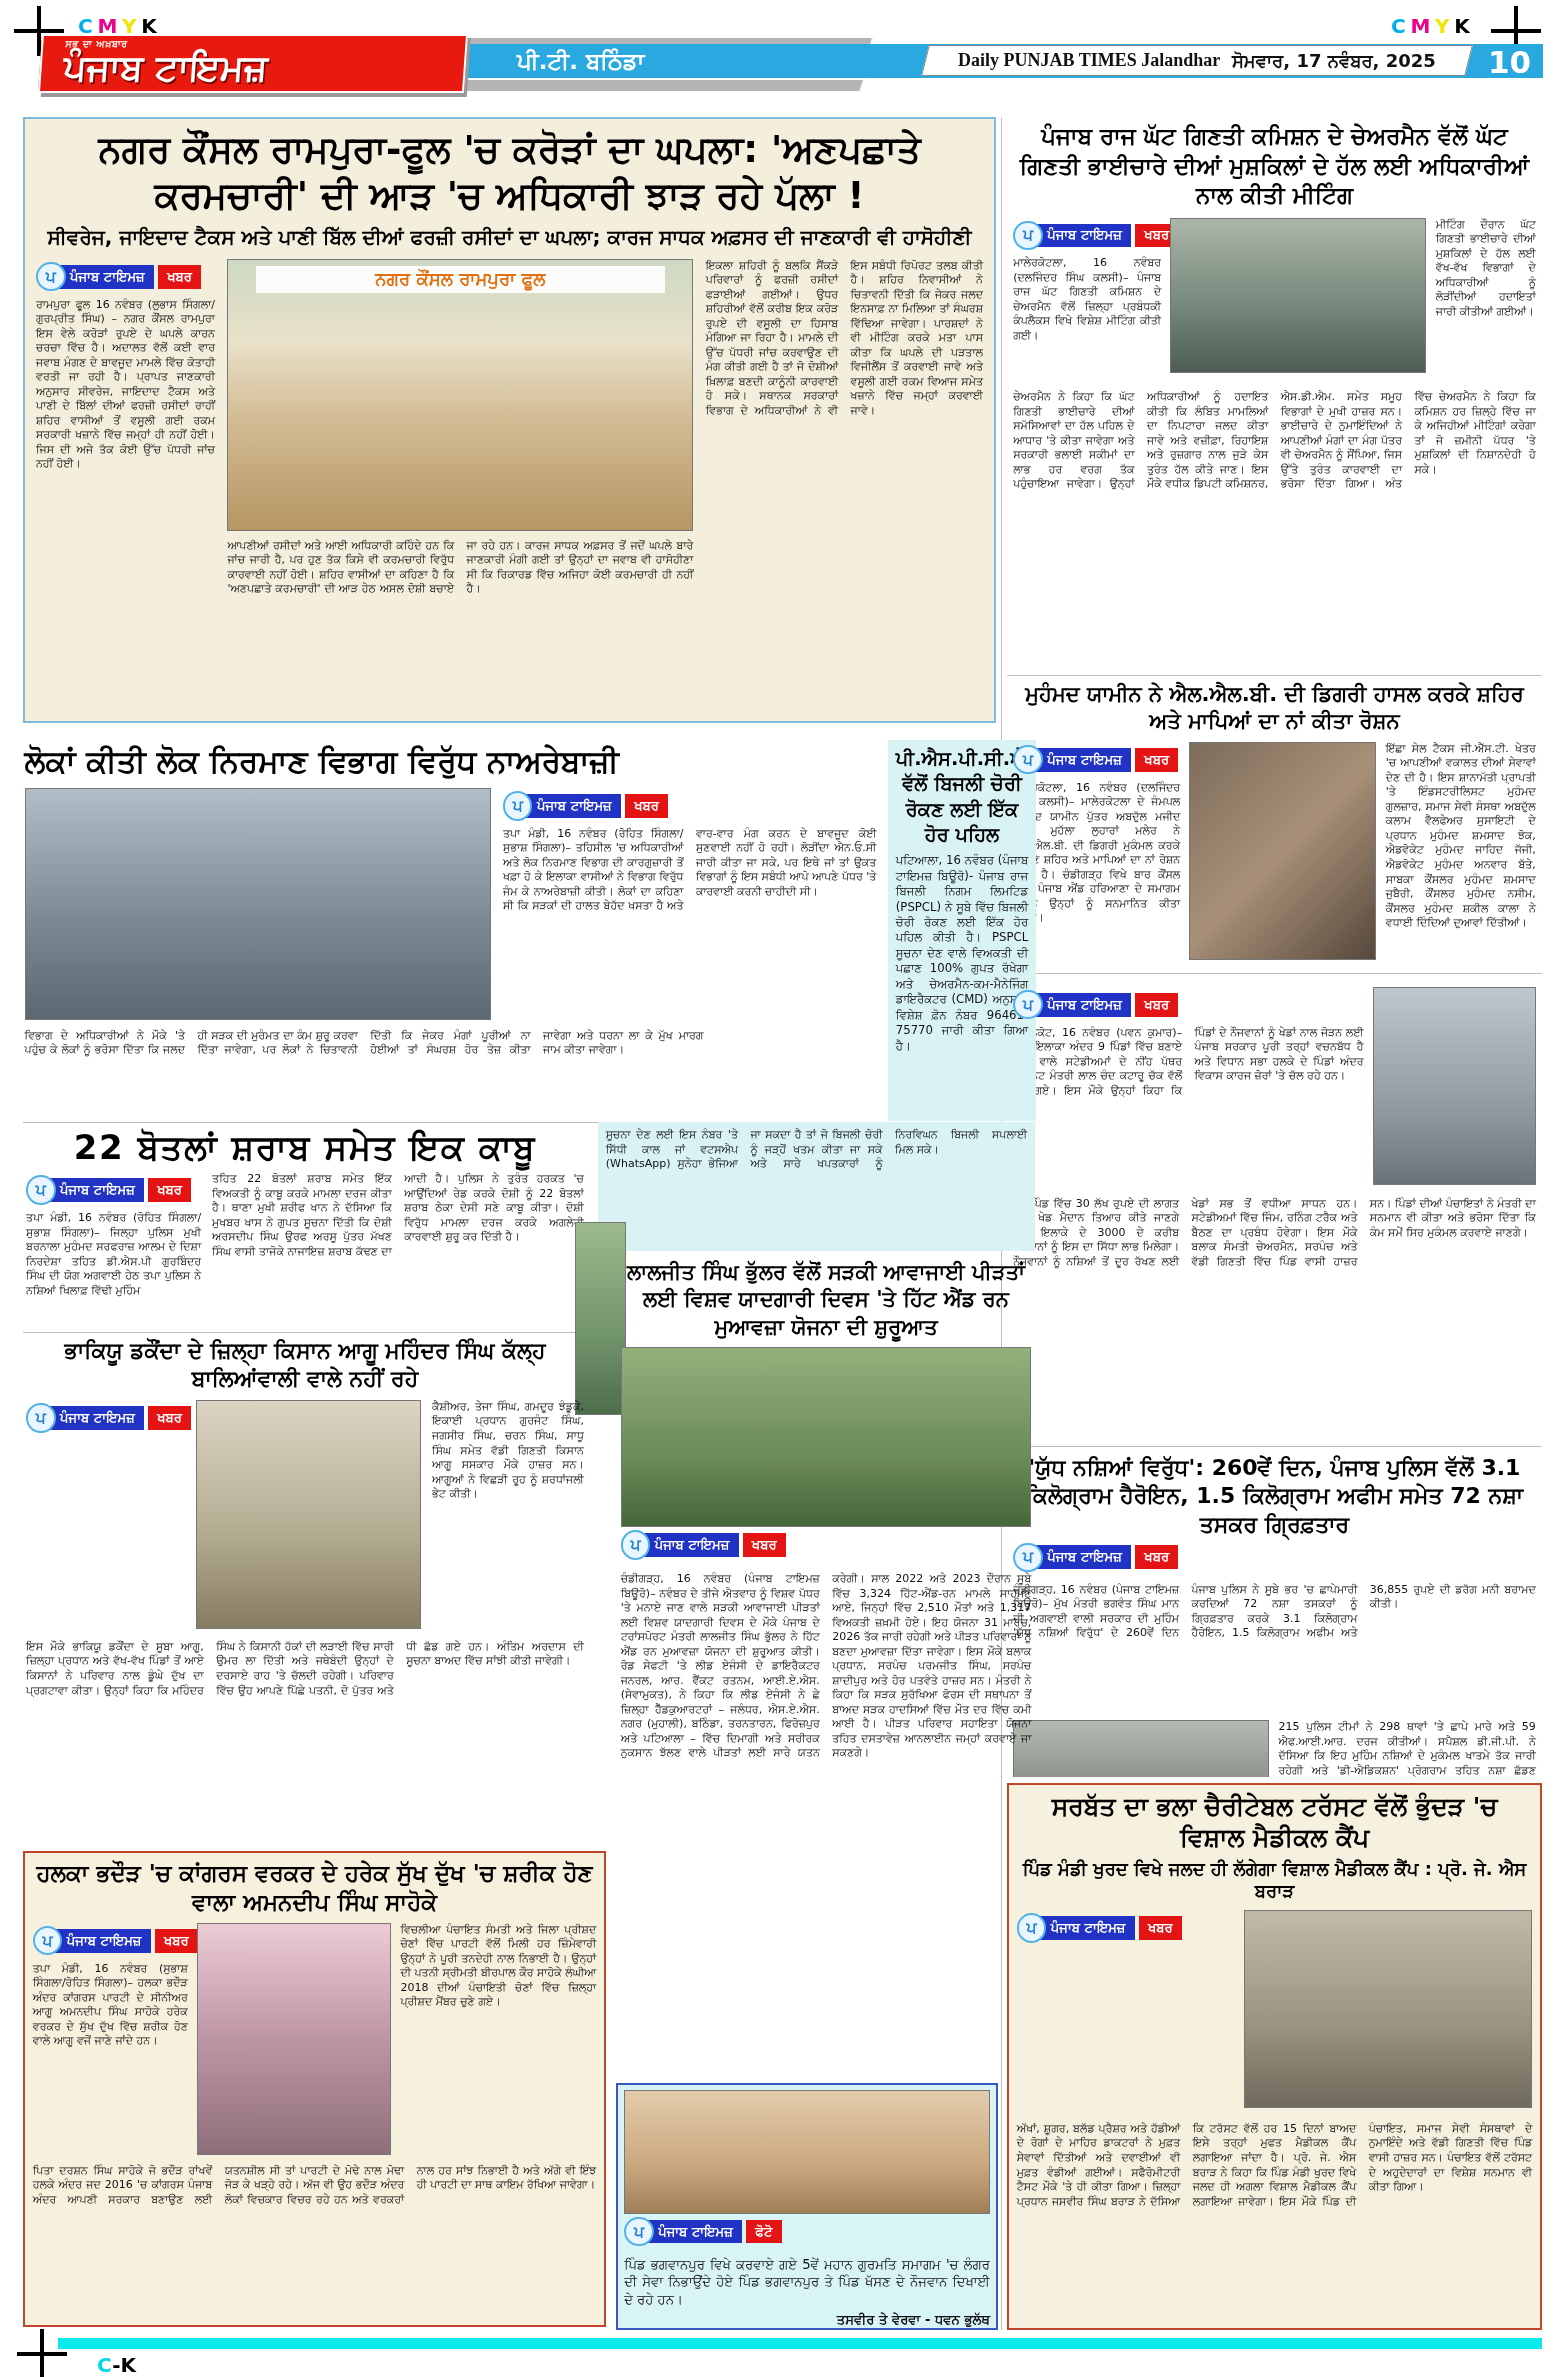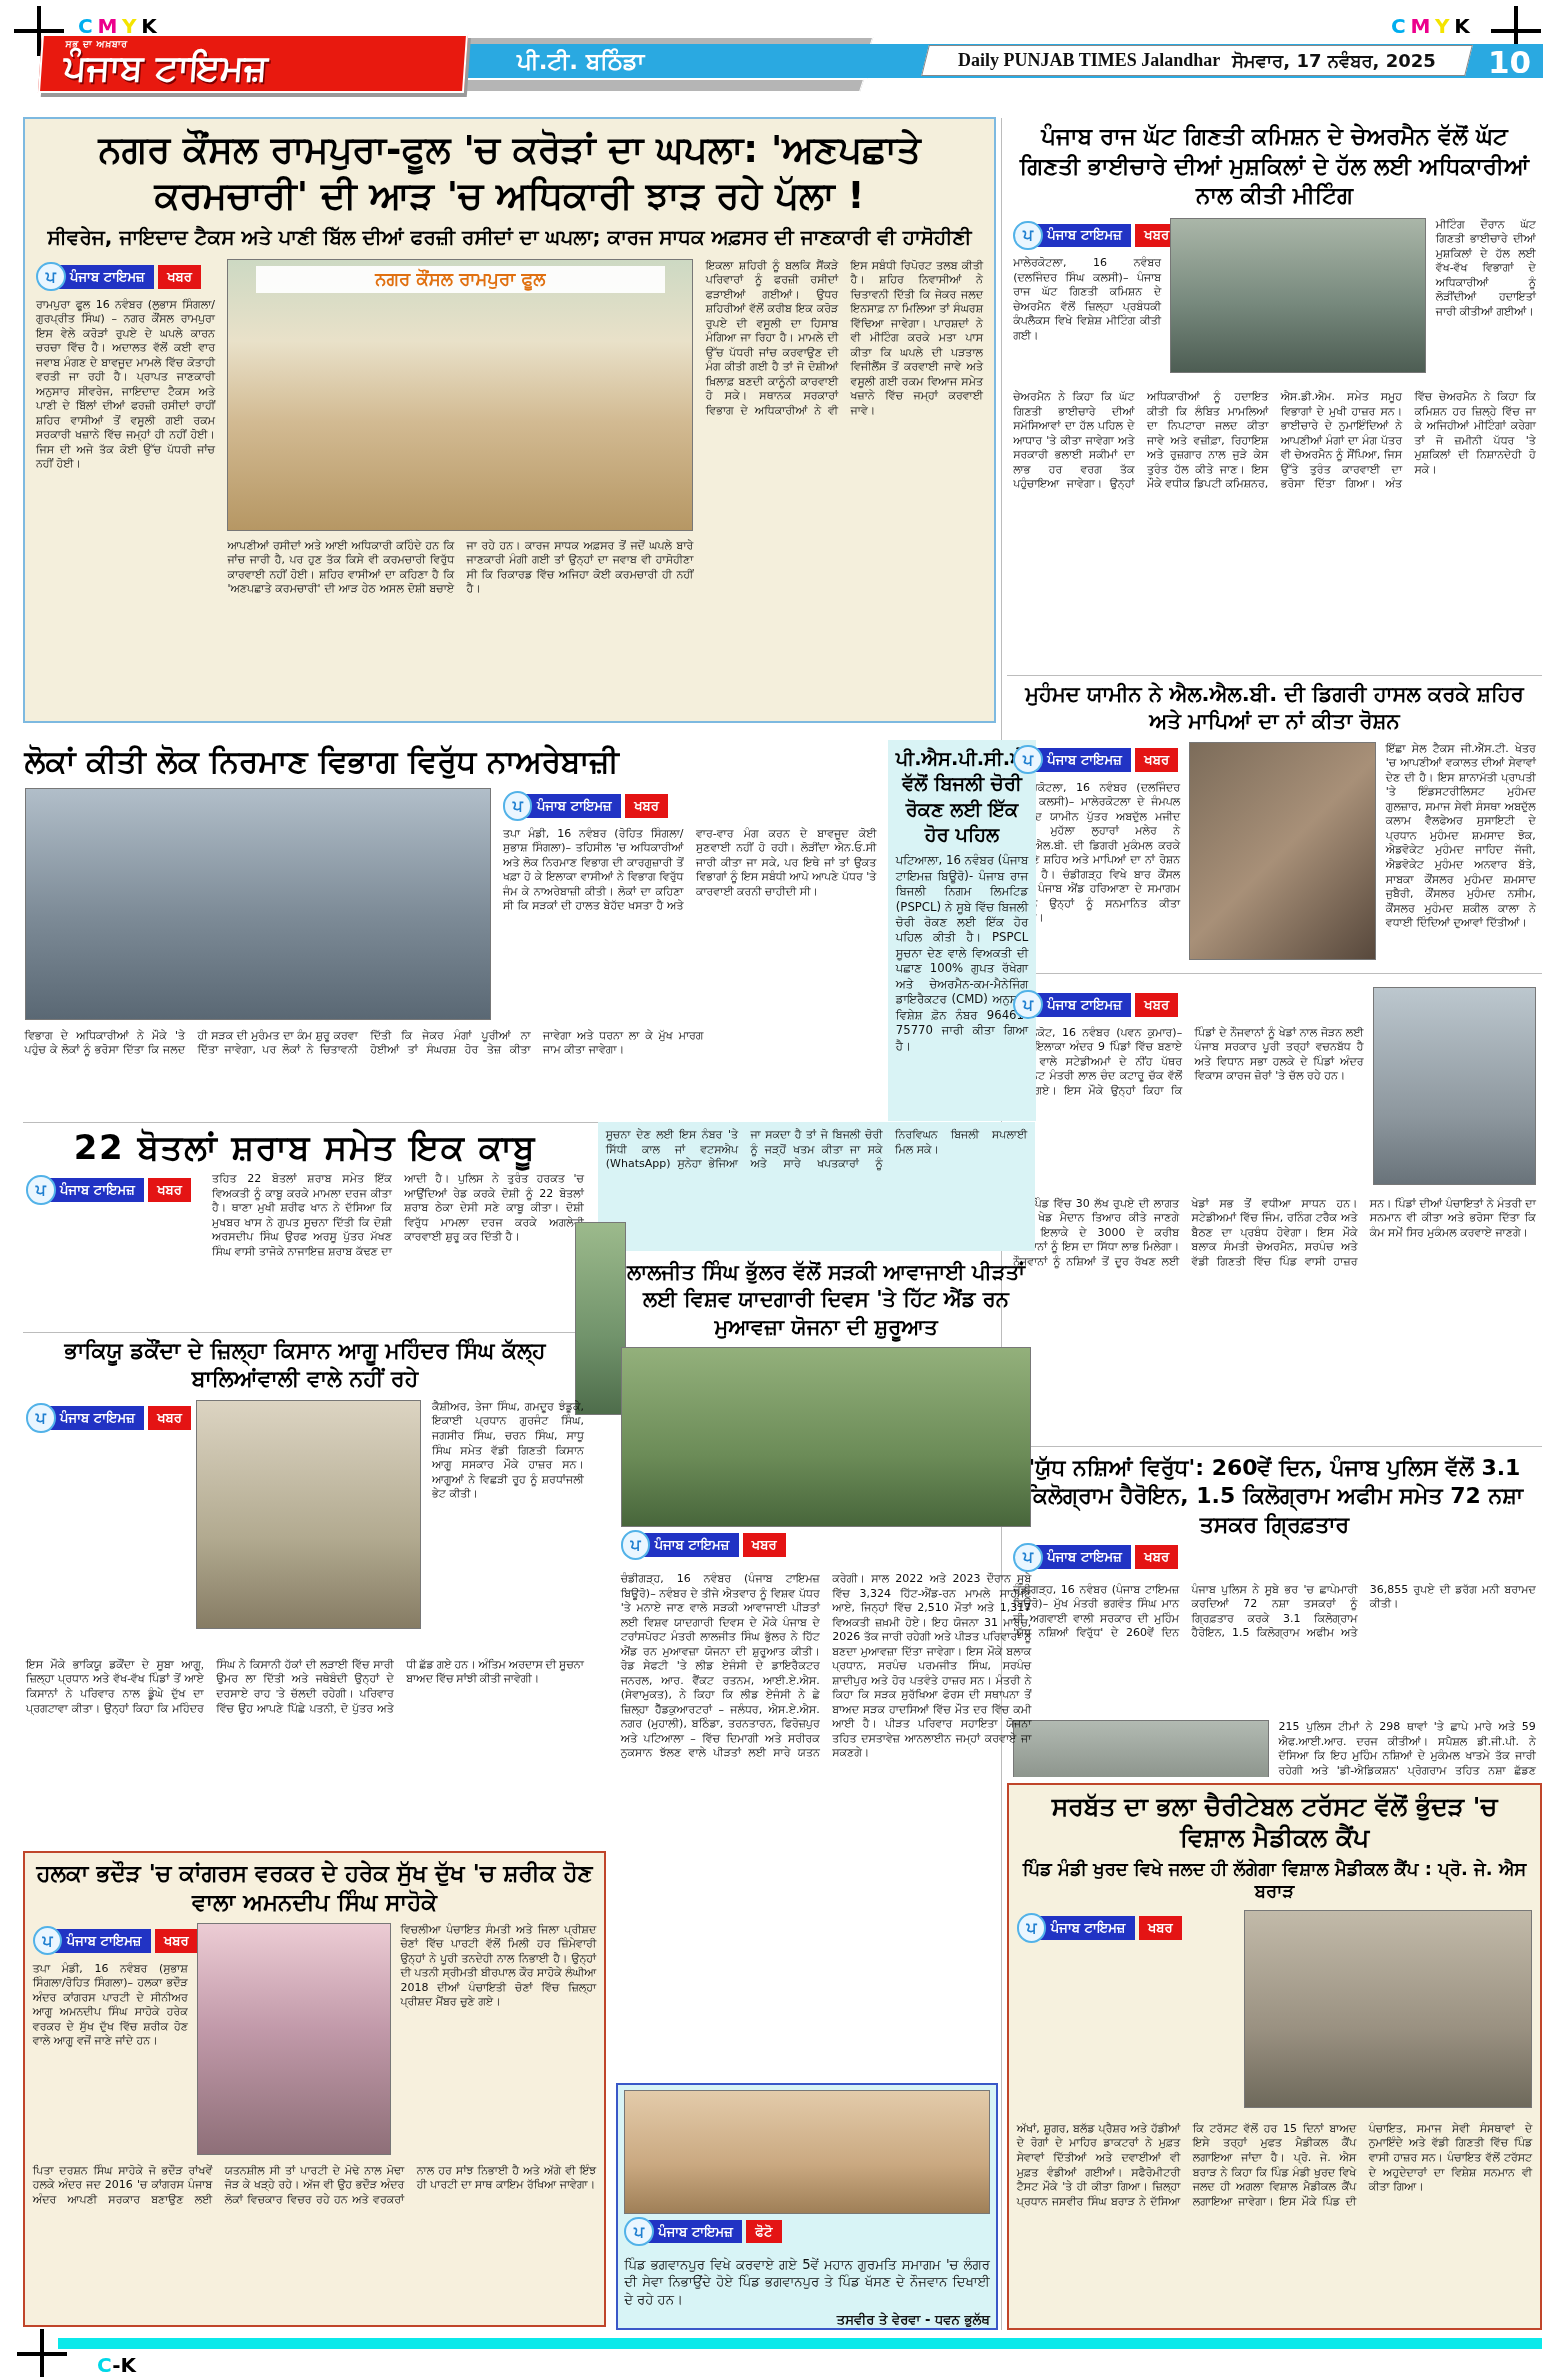--- a/index.html
+++ b/index.html
@@ -104,21 +104,21 @@
   #a8b { left:598px; top:1122px; width:437px; height:129px; padding:6.2px 7.8px; }
   #a9 { left:23px; top:1125px; width:564px; height:205px; padding:1.6px 3.1px; }
   #a9 .hl { font-size:34px; letter-spacing:1.6px; }
   #a9 .flexr { display:flex; gap:11px; margin-top:4.7px; }
   #a9 .colA { width:175px; } #a9 .colB { flex:1; }
   #a9p { left:575px; top:1222px; width:51px; height:193px; }
   #a10 { left:23px; top:1335px; width:564px; height:510px; padding:1.6px 3.1px; }
   #a10 .hl { font-size:22px; line-height:1.3; }
   #a10 .row { display:flex; gap:11px; margin-top:6.2px; height:233px; }
   #a10 .colA { width:159px; } #a10 .colB { flex:1; }
-  #a10 .bottom { margin-top:24px; height:194px;font-family:Liberation Serif, serif; }
+  #a10 .bottom { margin-top:7px; height:194px; }
   #a11 { left:616px; top:1256px; width:420px; height:822px; padding:3.1px 4.7px; }
   #a11 .hl { font-size:21px; line-height:1.3; }
   #a11 .body-t { margin-top:6.2px; height:497px; }
   #a12 { left:23px; top:1851px; width:583px; height:476px; background:#f7f0dd; border:2.3px solid #c0452a; padding:6.2px 7.8px; }
   #a12 .hl { font-size:23px; line-height:1.25; }
   #a12 .row { display:flex; gap:9.3px; margin-top:6.2px; height:233px; }
   #a12 .colA { width:155px; } #a12 .colB { flex:1; }
   #a12 .bottom { margin-top:7.8px; height:159px; }
   #a13 { left:616px; top:2083px; width:382px; height:247px; background:#d8f4f6; border:2.3px solid #3a57c8; padding:4.7px 6.2px; }
   #a13 .cap { font-size:13.2px; line-height:1.35; text-align:justify; margin-top:3.1px; }
@@ -304,20 +304,21 @@
 
   <div class="art" id="a9">
     <div class="hl">22 ਬੋਤਲਾਂ ਸ਼ਰਾਬ ਸਮੇਤ ਇਕ ਕਾਬੂ</div>
     <div class="flexr">
       <div class="colA">
         <span class="badge">
           <span class="bcircle">ਪ</span>
           <span class="bpaper">ਪੰਜਾਬ ਟਾਇਮਜ਼</span>
           <span class="btag">ਖਬਰ</span>
         </span>
+        <div class="body-t">ਤਪਾ ਮੰਡੀ, 16 ਨਵੰਬਰ (ਰੋਹਿਤ ਸਿੰਗਲਾ/ਸੁਭਾਸ਼ ਸਿੰਗਲਾ)– ਜਿਲ੍ਹਾ ਪੁਲਿਸ ਮੁਖੀ ਬਰਨਾਲਾ ਮੁਹੰਮਦ ਸਰਫਰਾਜ਼ ਆਲਮ ਦੇ ਦਿਸ਼ਾ ਨਿਰਦੇਸ਼ਾ ਤਹਿਤ ਡੀ.ਐਸ.ਪੀ ਗੁਰਬਿੰਦਰ ਸਿੰਘ ਦੀ ਯੋਗ ਅਗਵਾਈ ਹੇਠ ਤਪਾ ਪੁਲਿਸ ਨੇ ਨਸ਼ਿਆਂ ਖਿਲਾਫ਼ ਵਿੱਢੀ ਮੁਹਿੰਮ</div>
       </div>
       <div class="colB">
           <div class="body-t cols2" style="height:149px;">ਤਹਿਤ 22 ਬੋਤਲਾਂ ਸ਼ਰਾਬ ਸਮੇਤ ਇੱਕ ਵਿਅਕਤੀ ਨੂੰ ਕਾਬੂ ਕਰਕੇ ਮਾਮਲਾ ਦਰਜ ਕੀਤਾ ਹੈ। ਥਾਣਾ ਮੁਖੀ ਸ਼ਰੀਫ ਖਾਨ ਨੇ ਦੱਸਿਆ ਕਿ ਮੁਖਬਰ ਖਾਸ ਨੇ ਗੁਪਤ ਸੂਚਨਾ ਦਿੱਤੀ ਕਿ ਦੋਸ਼ੀ ਅਰਸਦੀਪ ਸਿੰਘ ਉਰਫ ਅਰਸੂ ਪੁੱਤਰ ਮੱਖਣ ਸਿੰਘ ਵਾਸੀ ਤਾਜੋਕੇ ਨਾਜਾਇਜ਼ ਸ਼ਰਾਬ ਕੱਢਣ ਦਾ ਆਦੀ ਹੈ। ਪੁਲਿਸ ਨੇ ਤੁਰੰਤ ਹਰਕਤ 'ਚ ਆਉਂਦਿਆਂ ਰੇਡ ਕਰਕੇ ਦੋਸ਼ੀ ਨੂੰ 22 ਬੋਤਲਾਂ ਸ਼ਰਾਬ ਠੇਕਾ ਦੇਸੀ ਸਣੇ ਕਾਬੂ ਕੀਤਾ। ਦੋਸ਼ੀ ਵਿਰੁੱਧ ਮਾਮਲਾ ਦਰਜ ਕਰਕੇ ਅਗਲੇਰੀ ਕਾਰਵਾਈ ਸ਼ੁਰੂ ਕਰ ਦਿੱਤੀ ਹੈ।</div>
         </div>
     </div>
   </div>
   <div class="art photo ph-arrest" id="a9p"></div>
 
   <div class="art" id="a10">
     <div class="hl">ਭਾਕਿਯੂ ਡਕੌਂਦਾ ਦੇ ਜ਼ਿਲ੍ਹਾ ਕਿਸਾਨ ਆਗੂ ਮਹਿੰਦਰ ਸਿੰਘ ਕੱਲ੍ਹ ਬਾਲਿਆਂਵਾਲੀ ਵਾਲੇ ਨਹੀਂ ਰਹੇ</div>

